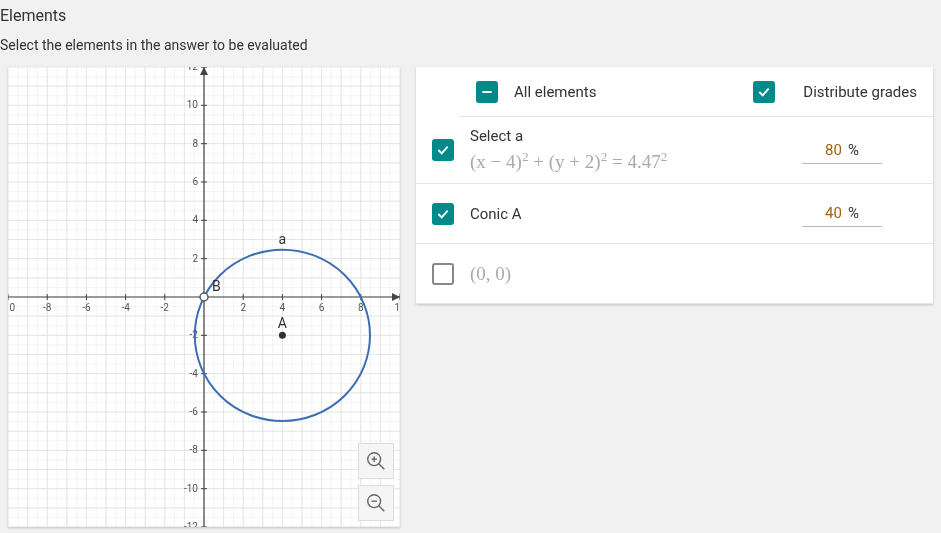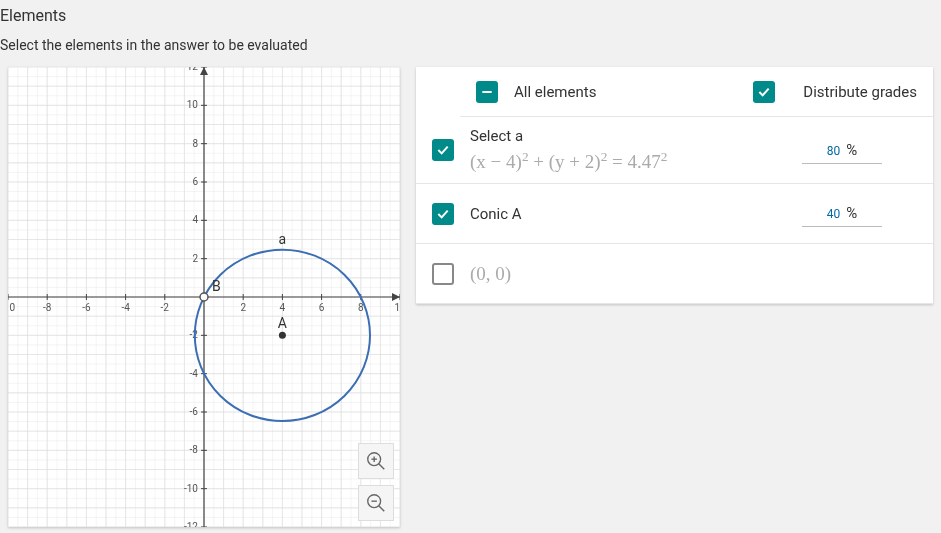--- a/index.html
+++ b/index.html
@@ -82,21 +82,21 @@
   .top-right { display: flex; align-items: center; gap: 12px; }
   .percent-box {
     display: flex;
     align-items: baseline;
     gap: 6px;
     border-bottom: 1px solid #bbb;
     padding: 4px 12px;
     min-width: 80px;
     justify-content: center;
   }
-  .percent-val { font-size: 12px; color: #0369a1; }
+  .percent-val { font-size: 15px; color: #a16207; }
   .percent-sym { font-size: 15px; color: #333; }
   sup.sq { font-size: .7em; }
 </style>
 </head>
 <body>
 
 <div class="header">
   <div class="title">Elements</div>
   <div class="subtitle">Select the elements in the answer to be evaluated</div>
 </div>

